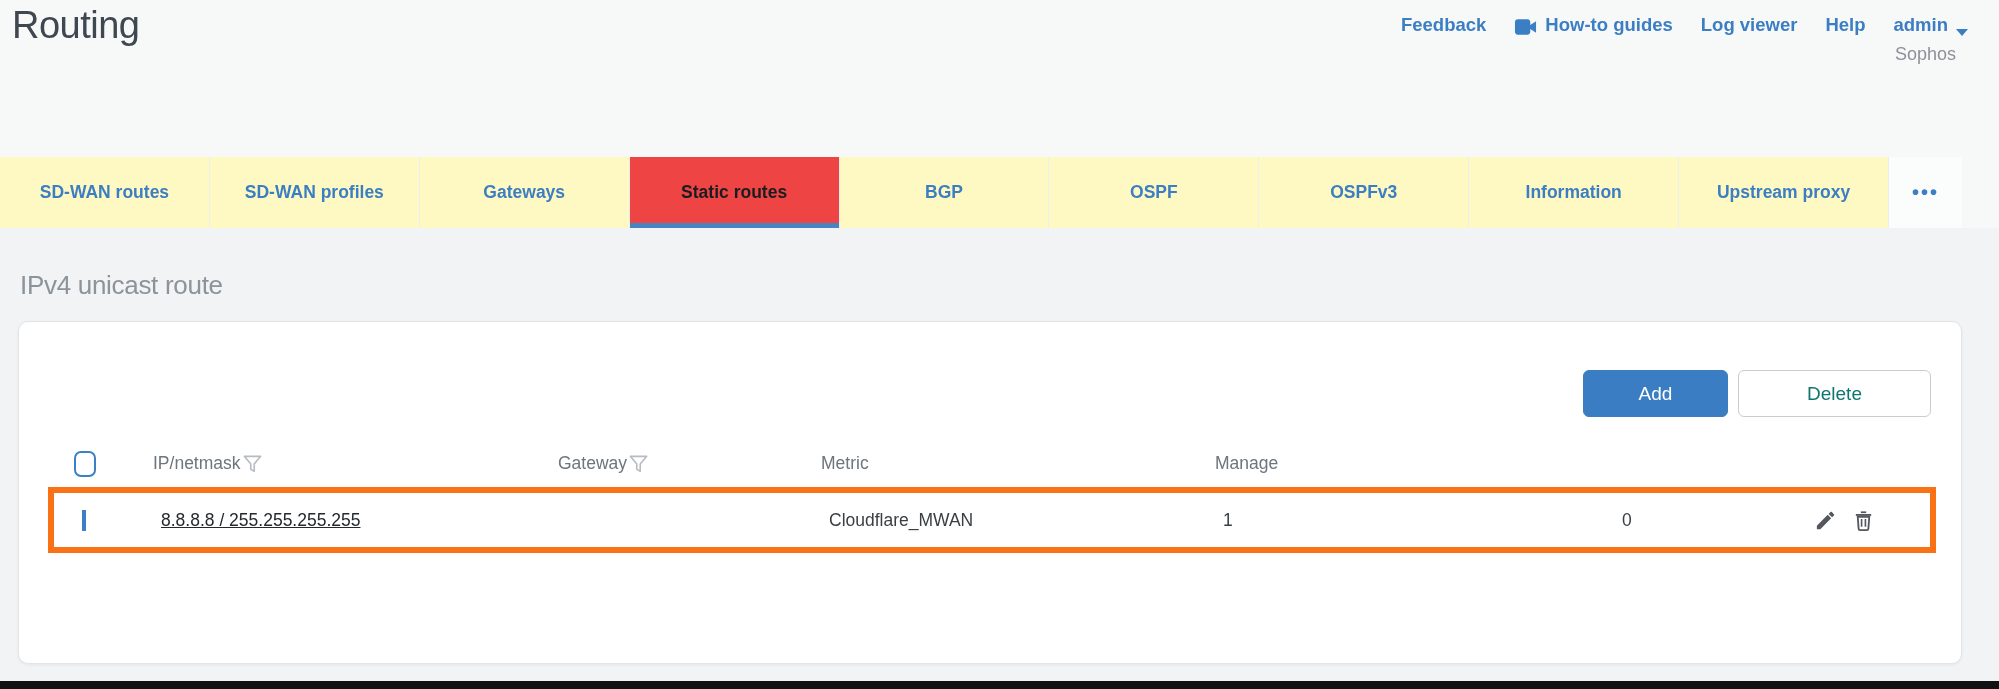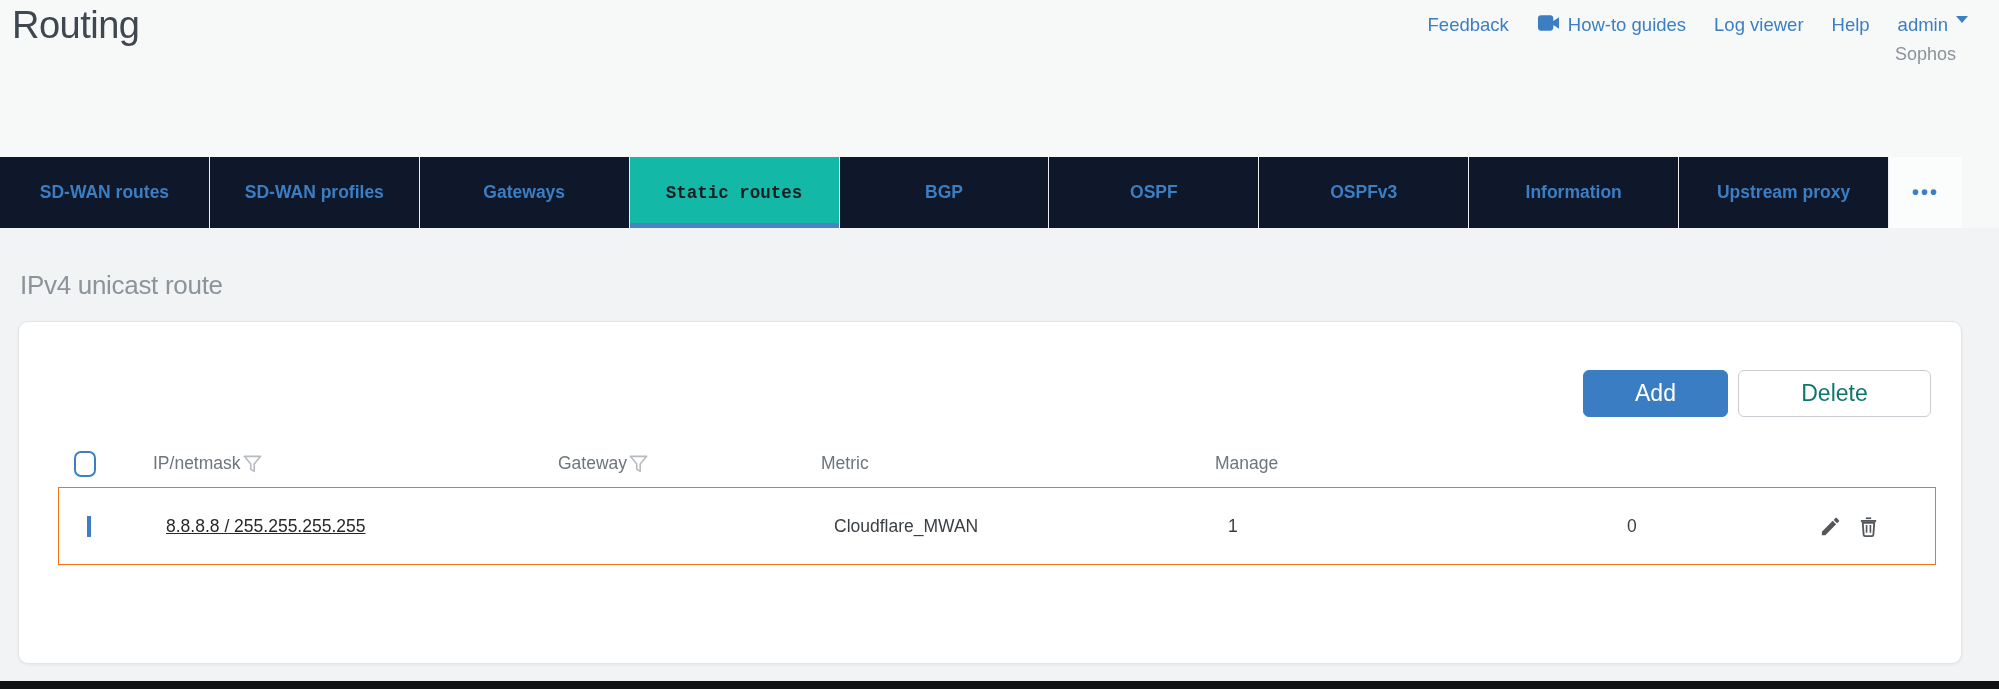--- a/index.html
+++ b/index.html
@@ -25,47 +25,47 @@
   .page-title{
     position:absolute;left:12px;top:4px;
     font-size:38px;font-weight:400;color:var(--title-text);
     letter-spacing:-0.5px;
   }
   .top-nav{
     position:absolute;top:14px;right:31px;
     display:flex;align-items:center;gap:28px;
   }
   .nav-link{
-    color:var(--accent-blue);font-size:18.5px;font-weight:400;
-    display:flex;align-items:flex-start;gap:8px;cursor:pointer;white-space:nowrap;
+    color:var(--accent-blue);font-size:18.5px;font-weight:700;
+    display:flex;align-items:flex-end;gap:8px;cursor:pointer;white-space:nowrap;
   }
   .videocam-icon svg{display:block;}
   .caret-down{
     width:0;height:0;border-left:6px solid transparent;border-right:6px solid transparent;
     border-top:7px solid var(--accent-blue);margin-top:2px;
   }
   .org-name{
     position:absolute;top:44px;right:43px;
     color:var(--muted-text);font-size:18px;
   }
 
   
   .tabbar{
     position:absolute;top:157px;left:0;width:1962px;height:71px;
     display:flex;background:#f1f3f4;
   }
   .tab{
     flex:1 1 0;display:flex;align-items:center;justify-content:center;
-    background:#0f172a;border-left:1px solid #eceef0;
+    background:#fef9c3;border-left:1px solid #eceef0;
     font-size:17.5px;font-weight:700;color:var(--accent-blue);
     cursor:pointer;position:relative;white-space:nowrap;
   }
   .tab:first-child{border-left:none;}
   .tab.active{
-    background:#14b8a6;color:#1a1d20;font-family:Liberation Mono, monospace;
+    background:#ef4444;color:#1a1d20;
   }
   .tab.active::after{
     content:"";position:absolute;left:0;right:0;bottom:0;height:5px;
     background:#4684c2;
   }
   .tab-more{
     flex:0 0 74px;display:flex;align-items:center;justify-content:center;
     background:#fbfcfc;border-left:1px solid #eceef0;cursor:pointer;
     color:var(--accent-blue);font-size:20px;font-weight:700;letter-spacing:2px;
   }
@@ -83,21 +83,21 @@
     margin-left:18px;width:1944px;height:343px;
     background:#ffffff;border:1px solid var(--card-border);border-radius:10px;
     box-shadow:0 1px 3px rgba(0,0,0,0.06);
     position:relative;
   }
   .card-actions{
     display:flex;justify-content:flex-end;gap:10px;
     padding:48px 30px 0 0;
   }
   .btn{
-    height:47px;border-radius:6px;font-size:23px;cursor:pointer;
+    height:47px;border-radius:6px;font-size:19px;cursor:pointer;
     font-family:"Liberation Sans","DejaVu Sans",sans-serif;
     display:flex;align-items:center;justify-content:center;
   }
   .btn-primary{
     width:145px;background:var(--button-blue);border:1px solid var(--button-blue);
     color:#ffffff;font-weight:500;
   }
   .btn-secondary{
     width:193px;background:#ffffff;border:1px solid #c9cdd1;color:#0f766e;
   }
@@ -112,22 +112,22 @@
     color:var(--table-header-text);font-size:17.5px;
   }
   .th{display:flex;align-items:center;white-space:nowrap;}
   .filter-icon{display:inline-flex;cursor:pointer;}
   .filter-icon svg{display:block;}
   .checkbox{
     width:22px;height:26px;border:2.5px solid #3d7fc4;border-radius:7px;
     background:#ffffff;margin-left:28px;cursor:pointer;
   }
   .trow{
-    margin:0 25px 0 39px;height:78px;
-    border:1px solid #f97316;background:#ffffff;
+    margin:0 25px 0 29px;height:66px;
+    border:6px solid #f97316;background:#ffffff;
     font-size:17.5px;color:var(--cell-text);
   }
   .cell{white-space:nowrap;overflow:hidden;}
   .route-link{
     color:#26292c;text-decoration:underline;font-weight:500;cursor:pointer;
   }
   .manage-cell{display:flex;align-items:center;gap:15px;padding-left:26px;}
   .action-icon{cursor:pointer;display:inline-flex;}
   .action-icon svg{display:block;}
 

